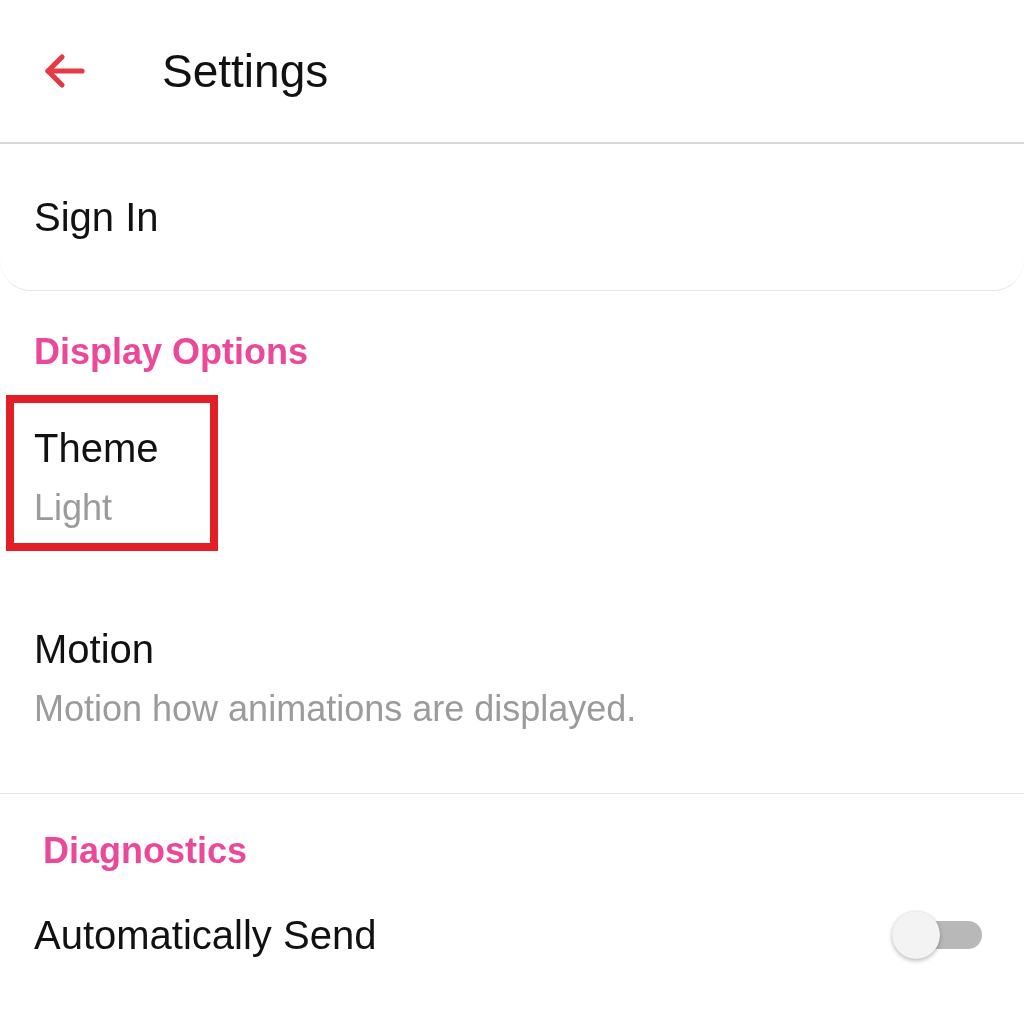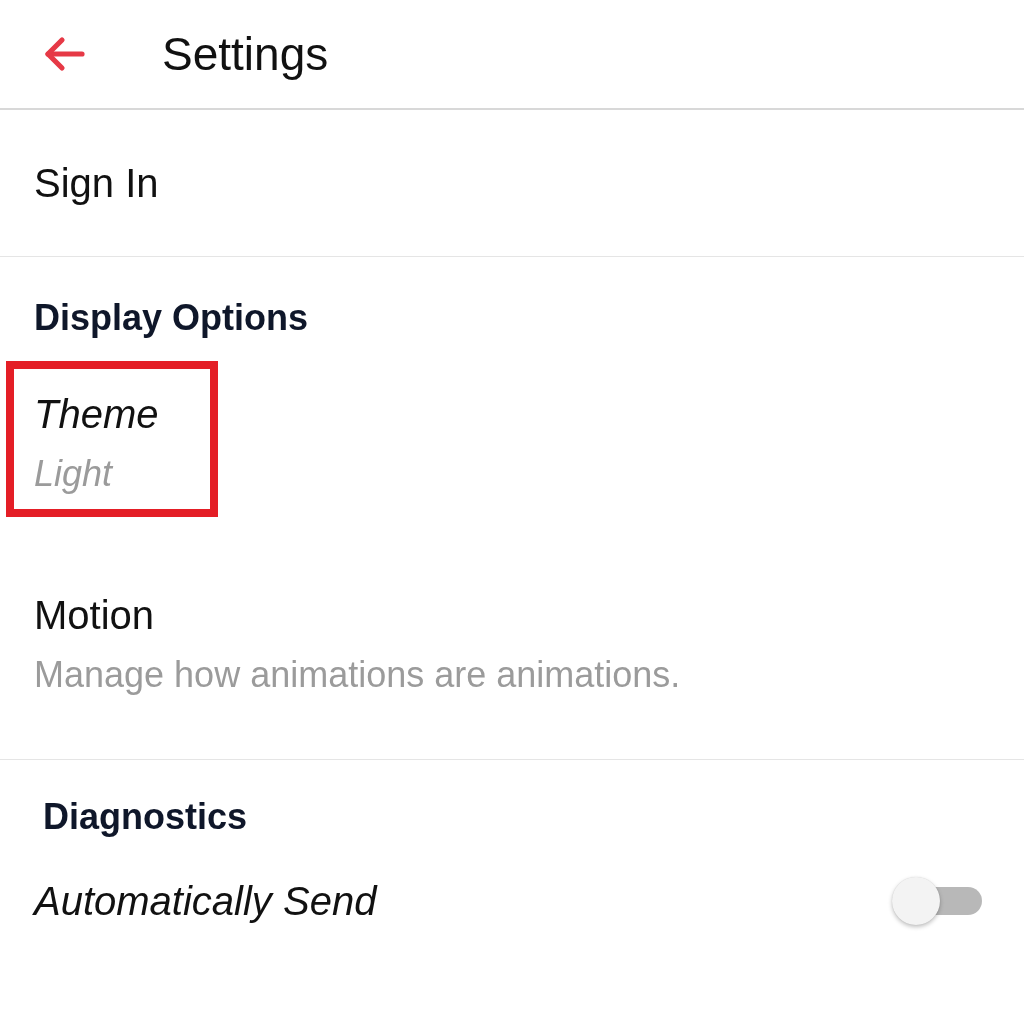--- a/index.html
+++ b/index.html
@@ -8,21 +8,21 @@
     width: 1024px;
     height: 1018px;
     background: #ffffff;
     font-family: -apple-system, "Helvetica Neue", Arial, sans-serif;
     color: #111111;
     -webkit-font-smoothing: antialiased;
   }
   .header {
     display: flex;
     align-items: center;
-    height: 110px;
+    height: 144px;
     padding-left: 38px;
     border-bottom: 2px solid #d8d8d8;
     box-sizing: border-box;
   }
   .back-icon {
     width: 52px;
     height: 52px;
     color: #e63946;
     margin-right: 72px;
     display: flex;
@@ -38,38 +38,38 @@
   }
 
   .row {
     padding: 30px 42px 30px 34px;
     border-bottom: 1px solid #e5e5e5;
     box-sizing: border-box;
     display: flex;
     align-items: center;
     justify-content: space-between;
   }
-  .row.signin { padding-top: 48px; padding-bottom: 48px; }
+  .row.signin { padding-top: 48px; padding-bottom: 48px; border-radius: 31px; }
   .row-inner { display: flex; flex-direction: column; }
   .row-title {
     font-size: 40px;
     line-height: 1.25;
     color: #111;
   }
   .row-sub {
     font-size: 36px;
     color: #9b9b9b;
     margin-top: 12px;
     line-height: 1.25;
   }
 
   .section-header {
     font-size: 36px;
     font-weight: 700;
-    color: #0f172a;
+    color: #ec4899;
     padding: 40px 34px 24px 34px;
   }
 
   .highlight-box {
     position: absolute;
     border: 8px solid #e41e26;
     box-sizing: border-box;
     pointer-events: none;
   }
   .theme-wrap { position: relative; }
@@ -93,21 +93,21 @@
     position: absolute;
     top: 0;
     left: 0;
     width: 48px;
     height: 48px;
     background: #f3f3f3;
     border-radius: 50%;
     box-shadow: 0 2px 4px rgba(0,0,0,0.25), 0 0 1px rgba(0,0,0,0.15);
   }
 
-  .no-border { border-bottom: none; font-style: italic; }
+  .no-border { border-bottom: none; }
   .motion-row { padding-top: 42px; padding-bottom: 62px; }
 </style>
 </head>
 <body>
 
 <div class="header">
   <div class="back-icon">
     <svg viewBox="0 0 24 24" width="48" height="48" fill="none" stroke="currentColor" stroke-width="2.6" stroke-linecap="round" stroke-linejoin="round">
       <line x1="21" y1="12" x2="4" y2="12"></line>
       <polyline points="11 5 4 12 11 19"></polyline>
@@ -130,21 +130,21 @@
       <div class="row-title">Theme</div>
       <div class="row-sub">Light</div>
     </div>
   </div>
   <div class="highlight-box" style="top:-2px; left:6px; width:212px; height:156px;"></div>
 </div>
 
 <div class="row motion-row">
   <div class="row-inner">
     <div class="row-title">Motion</div>
-    <div class="row-sub">Manage how animations are animations.</div>
+    <div class="row-sub">Motion how animations are displayed.</div>
   </div>
 </div>
 
 <div class="section-header" style="padding-top:36px; padding-bottom:18px;padding-left:43px;">Diagnostics</div>
 
 <div class="row no-border" style="padding-top:20px; padding-bottom:24px;text-align:right;">
   <div class="row-inner">
     <div class="row-title">Automatically Send</div>
   </div>
   <div class="switch">

